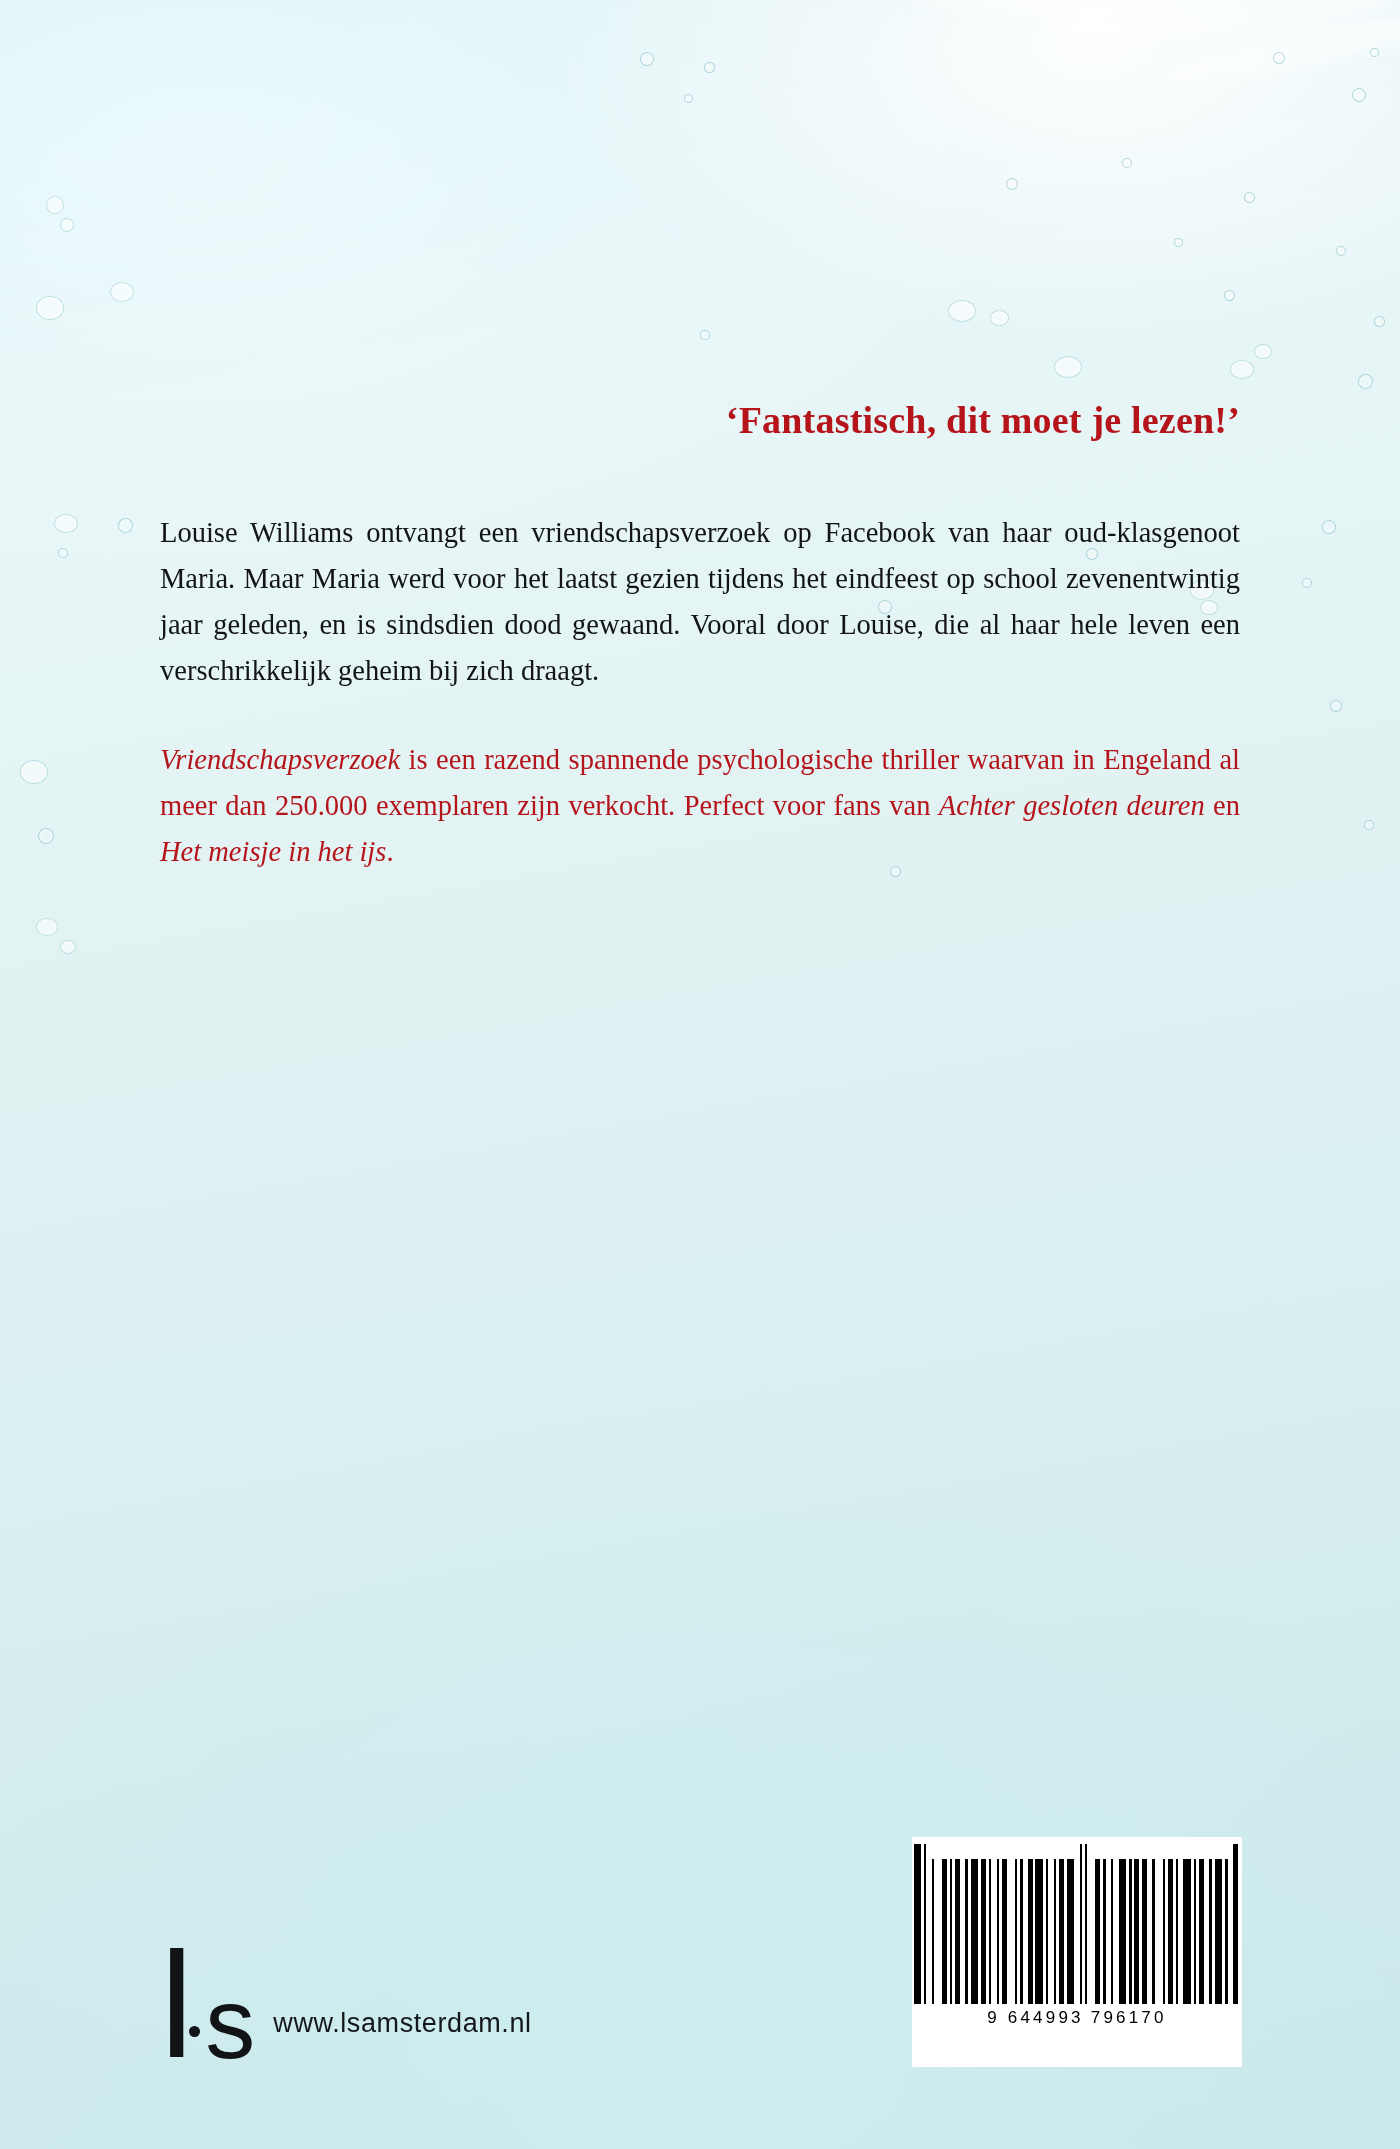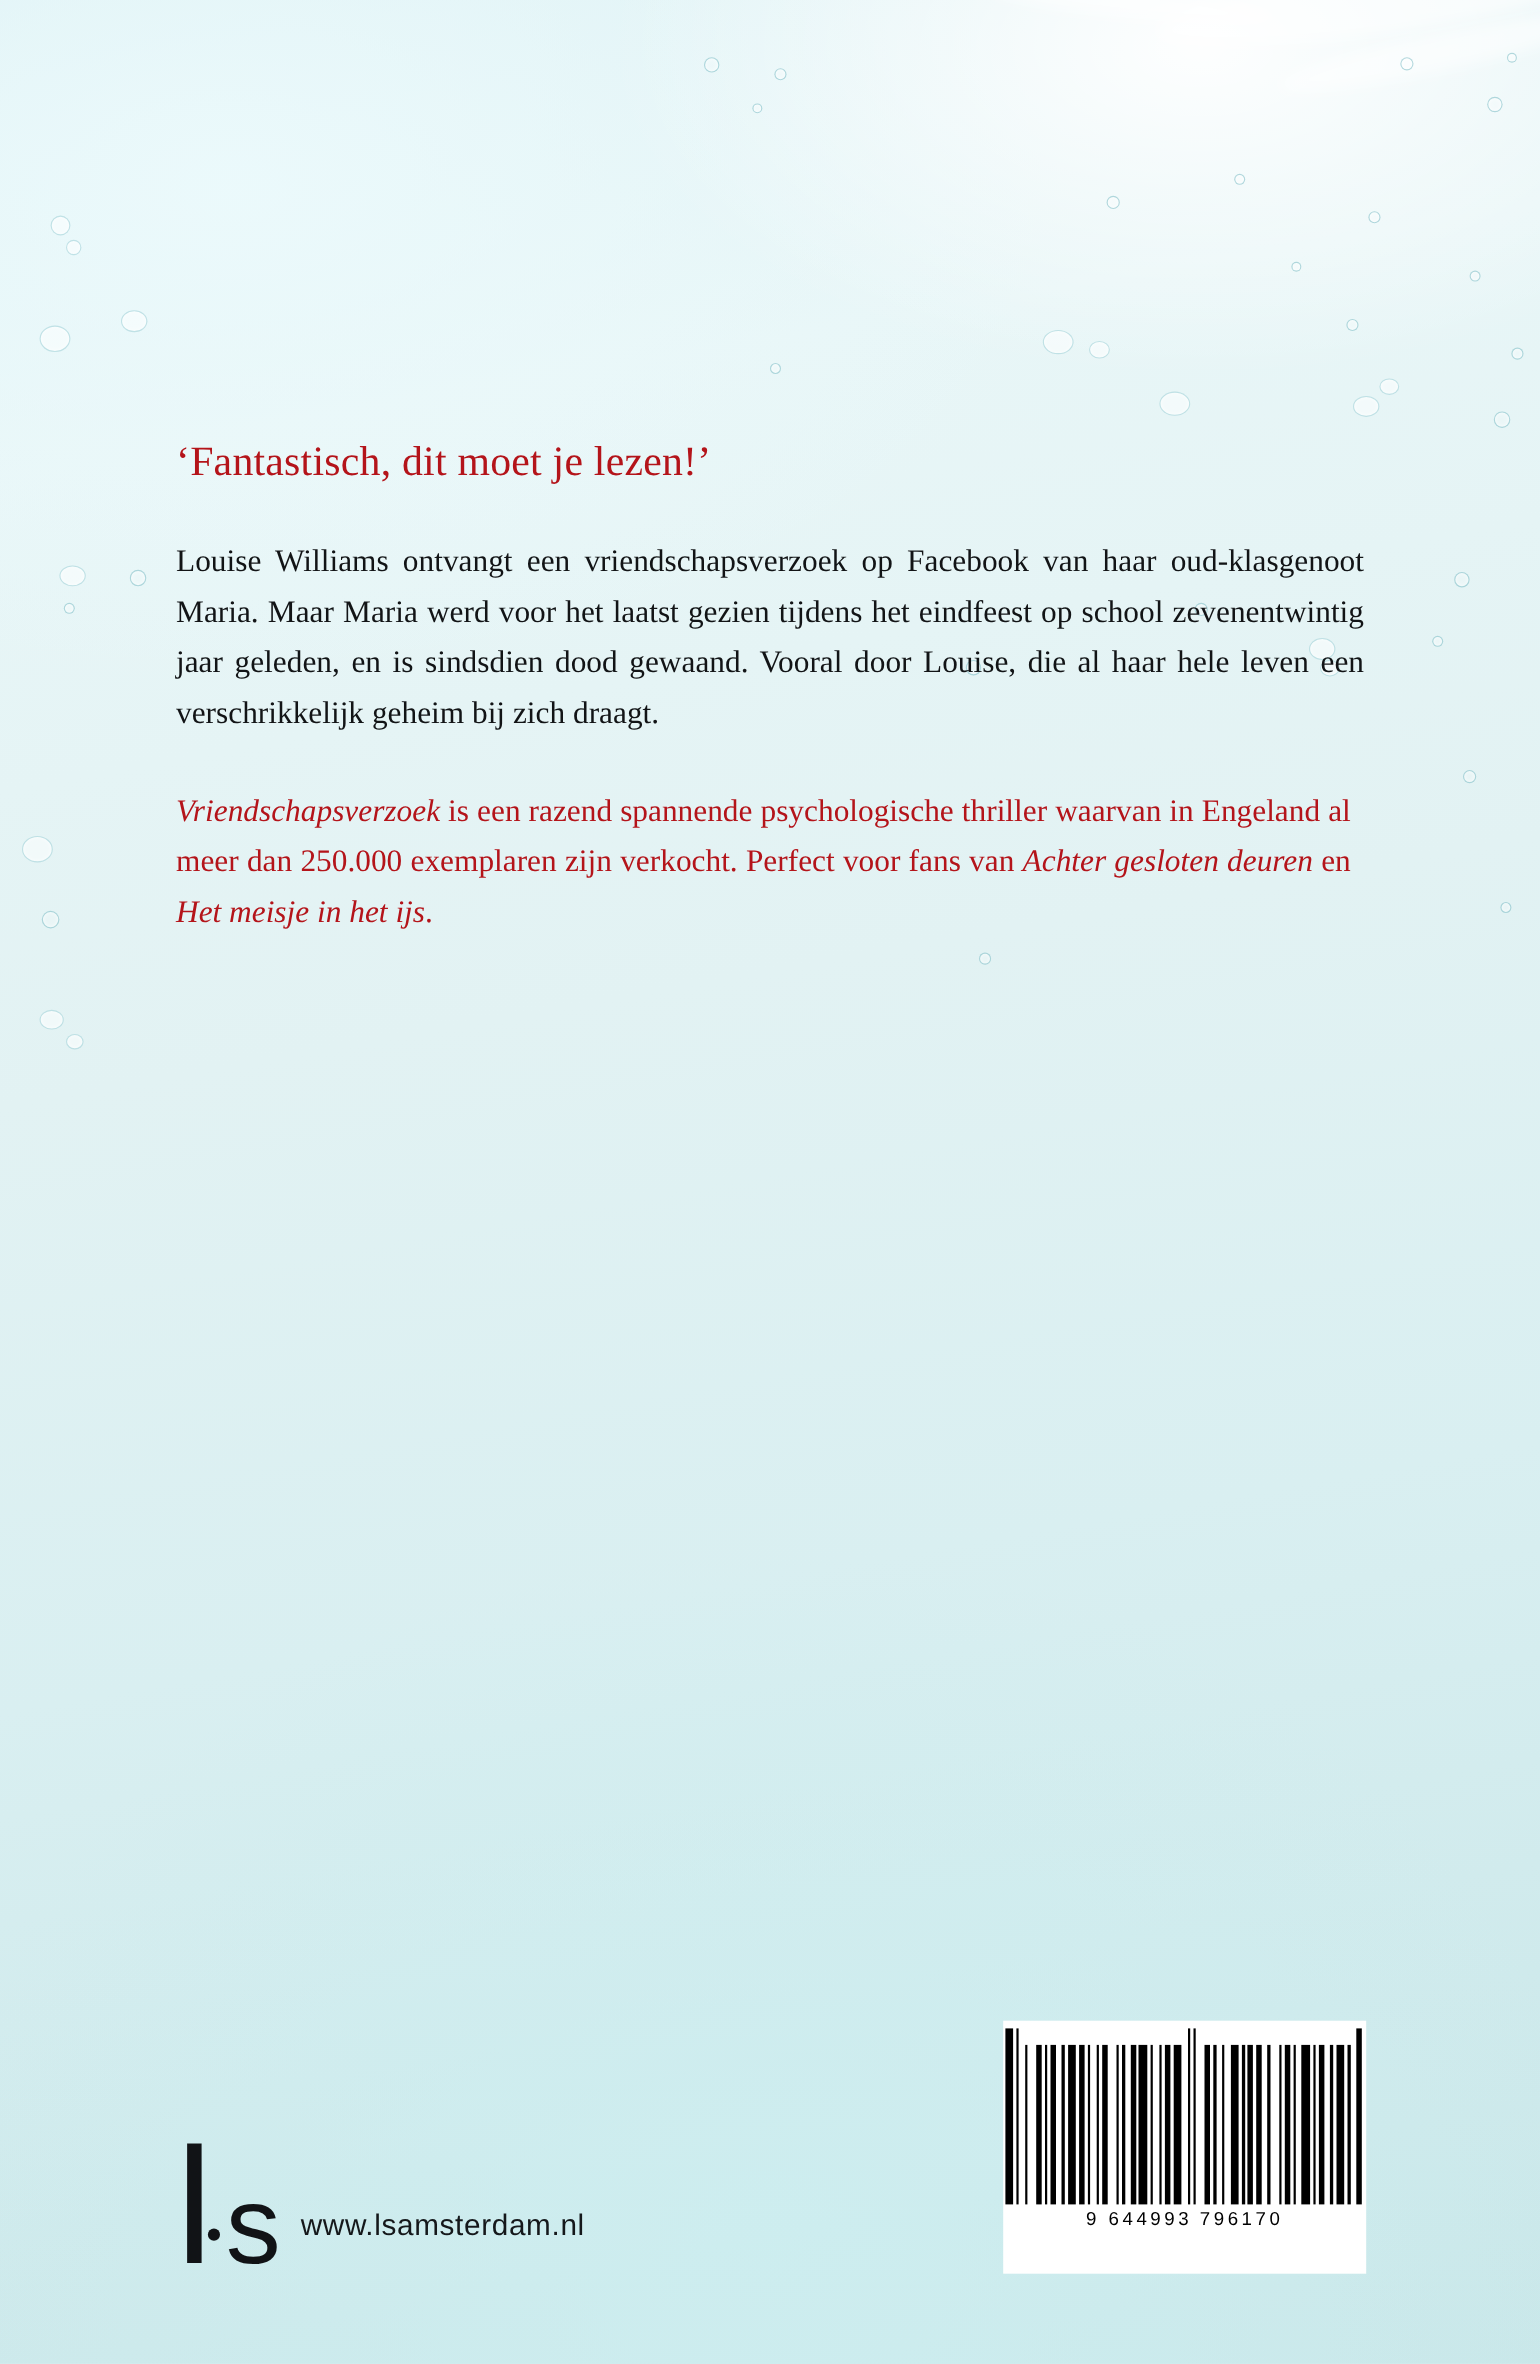--- a/index.html
+++ b/index.html
@@ -47,42 +47,42 @@
 
   
   .content {
     position: absolute;
     left: 160px;
     right: 160px;
     top: 395px;
   }
   .pullquote {
     color: #b4141a;
-    font-weight: normal;
+    font-weight: bold;
     font-size: 38px;
     line-height: 1.34;
-    text-align: left;
-    margin: 0 0 42px 0;
+    text-align: right;
+    margin: 0 0 64px 0;
     letter-spacing: 0.2px;
   }
   .pullquote .line2 { display: block; }
 
   p.body {
     color: #121416;
     font-size: 28.5px;
     line-height: 1.62;
     text-align: justify;
     margin: 0 0 42px 0;
   }
   p.tagline {
     color: #b4141a;
     font-size: 28.5px;
     line-height: 1.62;
     text-align: justify;
-    margin: 20px 12px 0 0;
+    margin: 20px 0 0 0;
   }
   .it { font-style: italic; }
 
   
   .logo {
     position: absolute;
     left: 160px;
     bottom: 88px;
     display: flex;
     align-items: flex-end;

